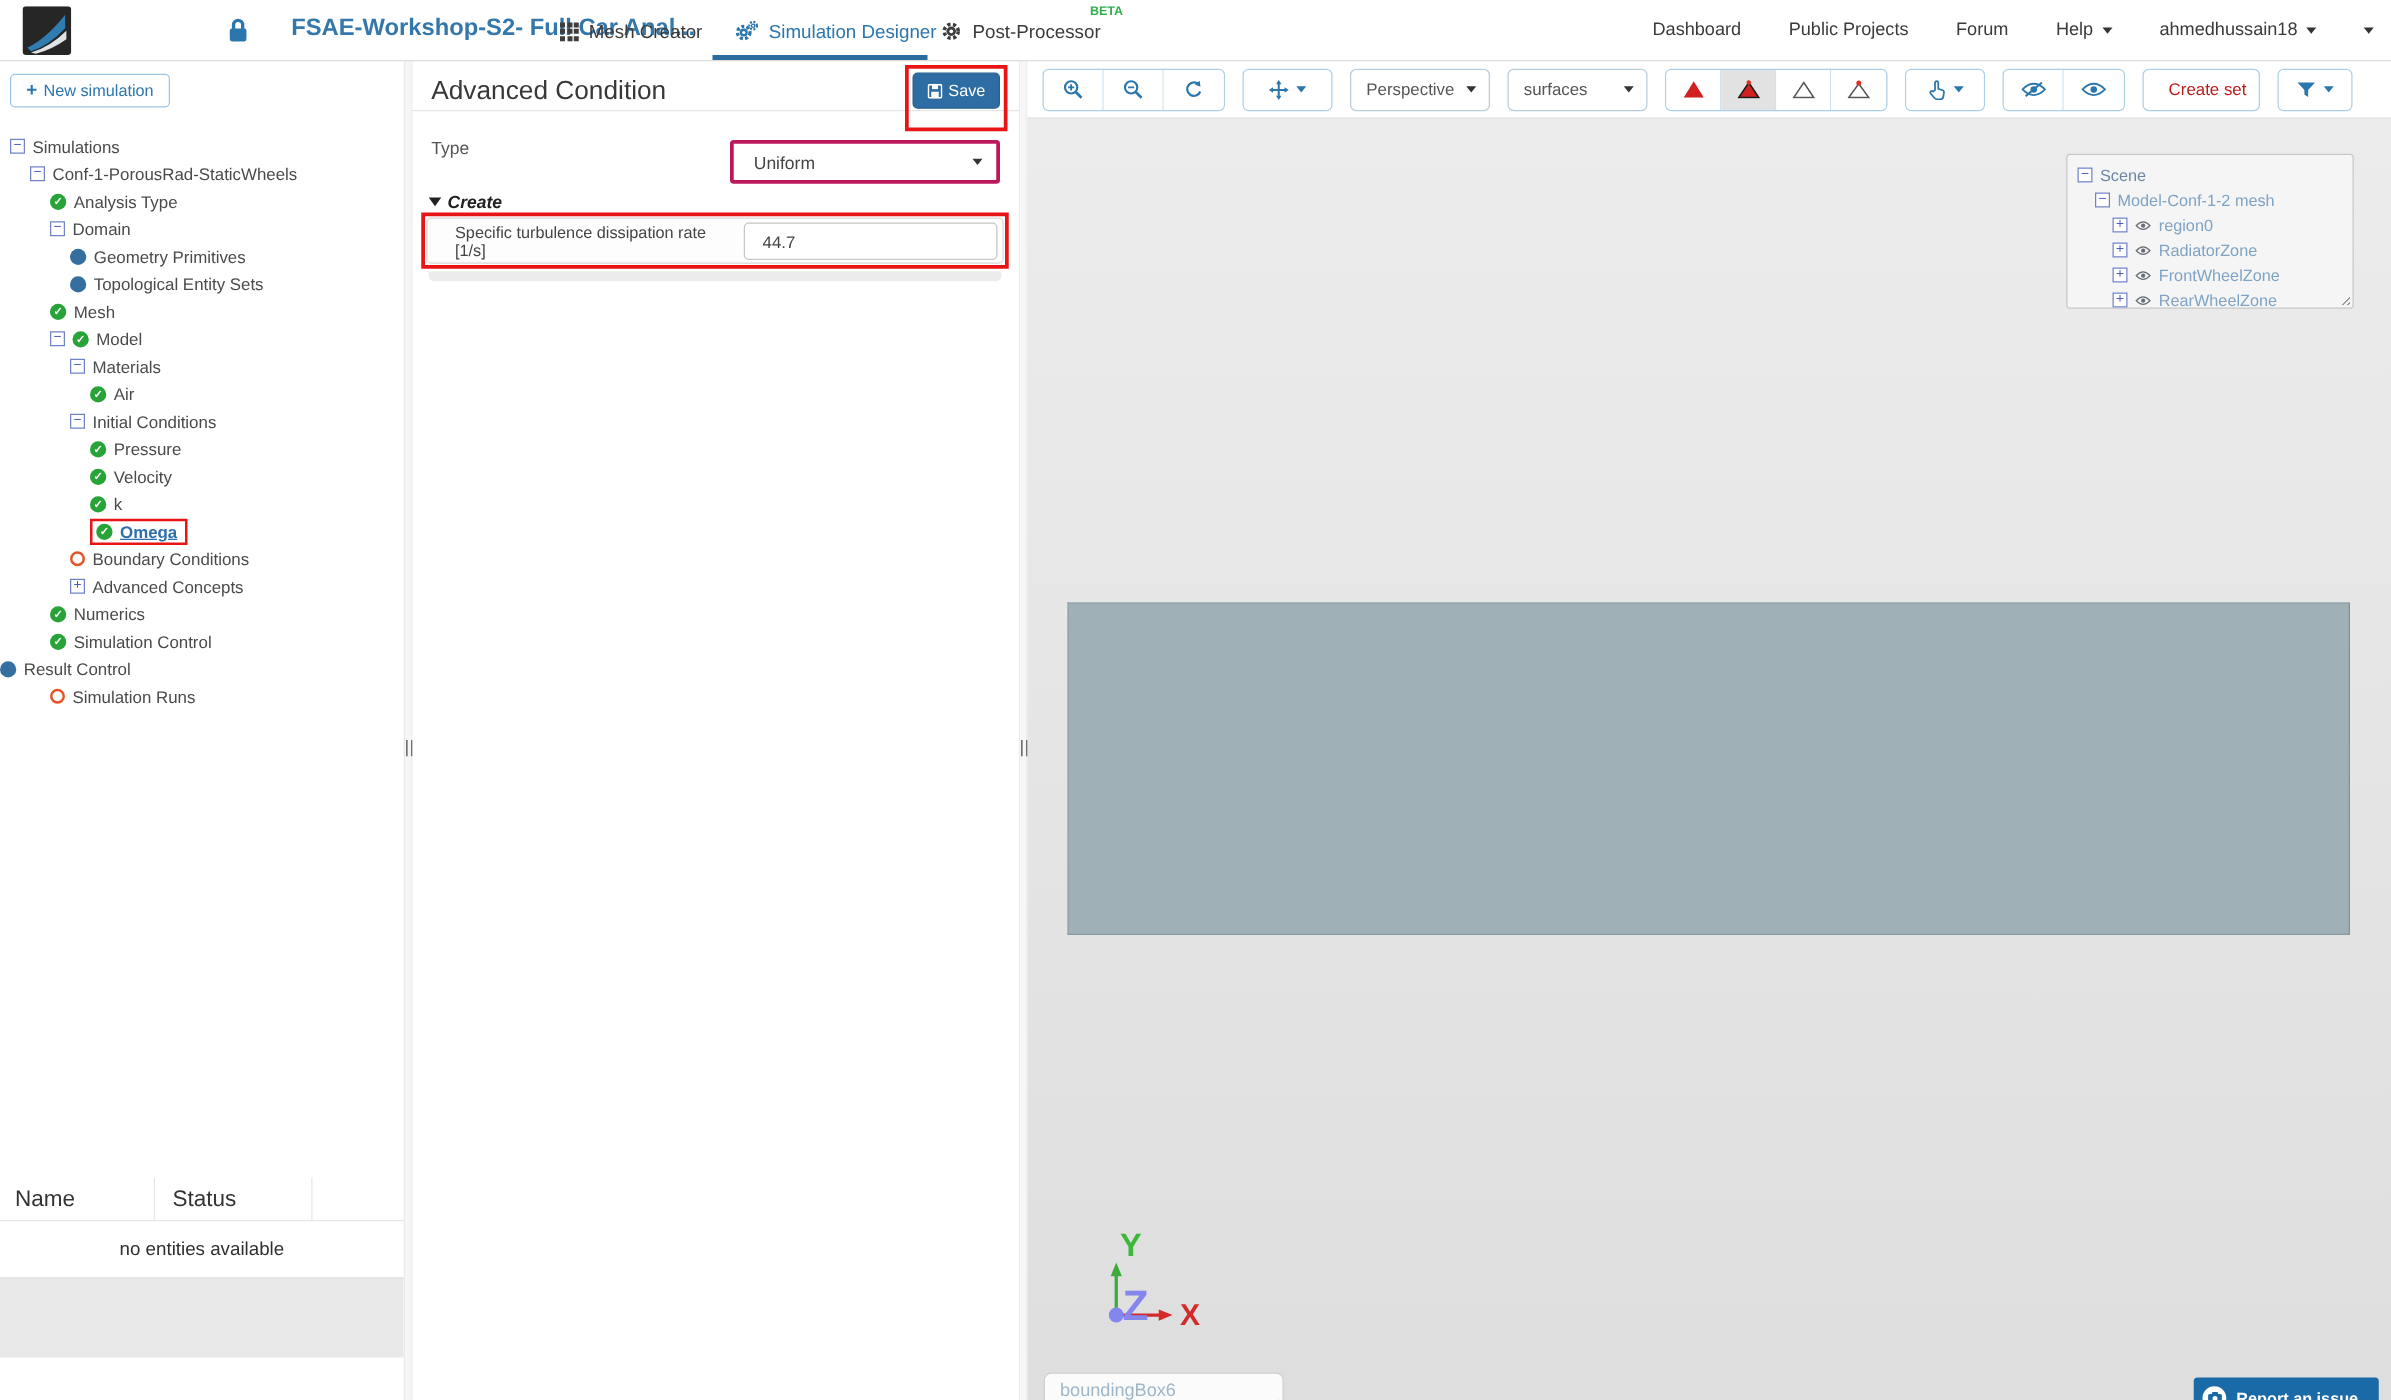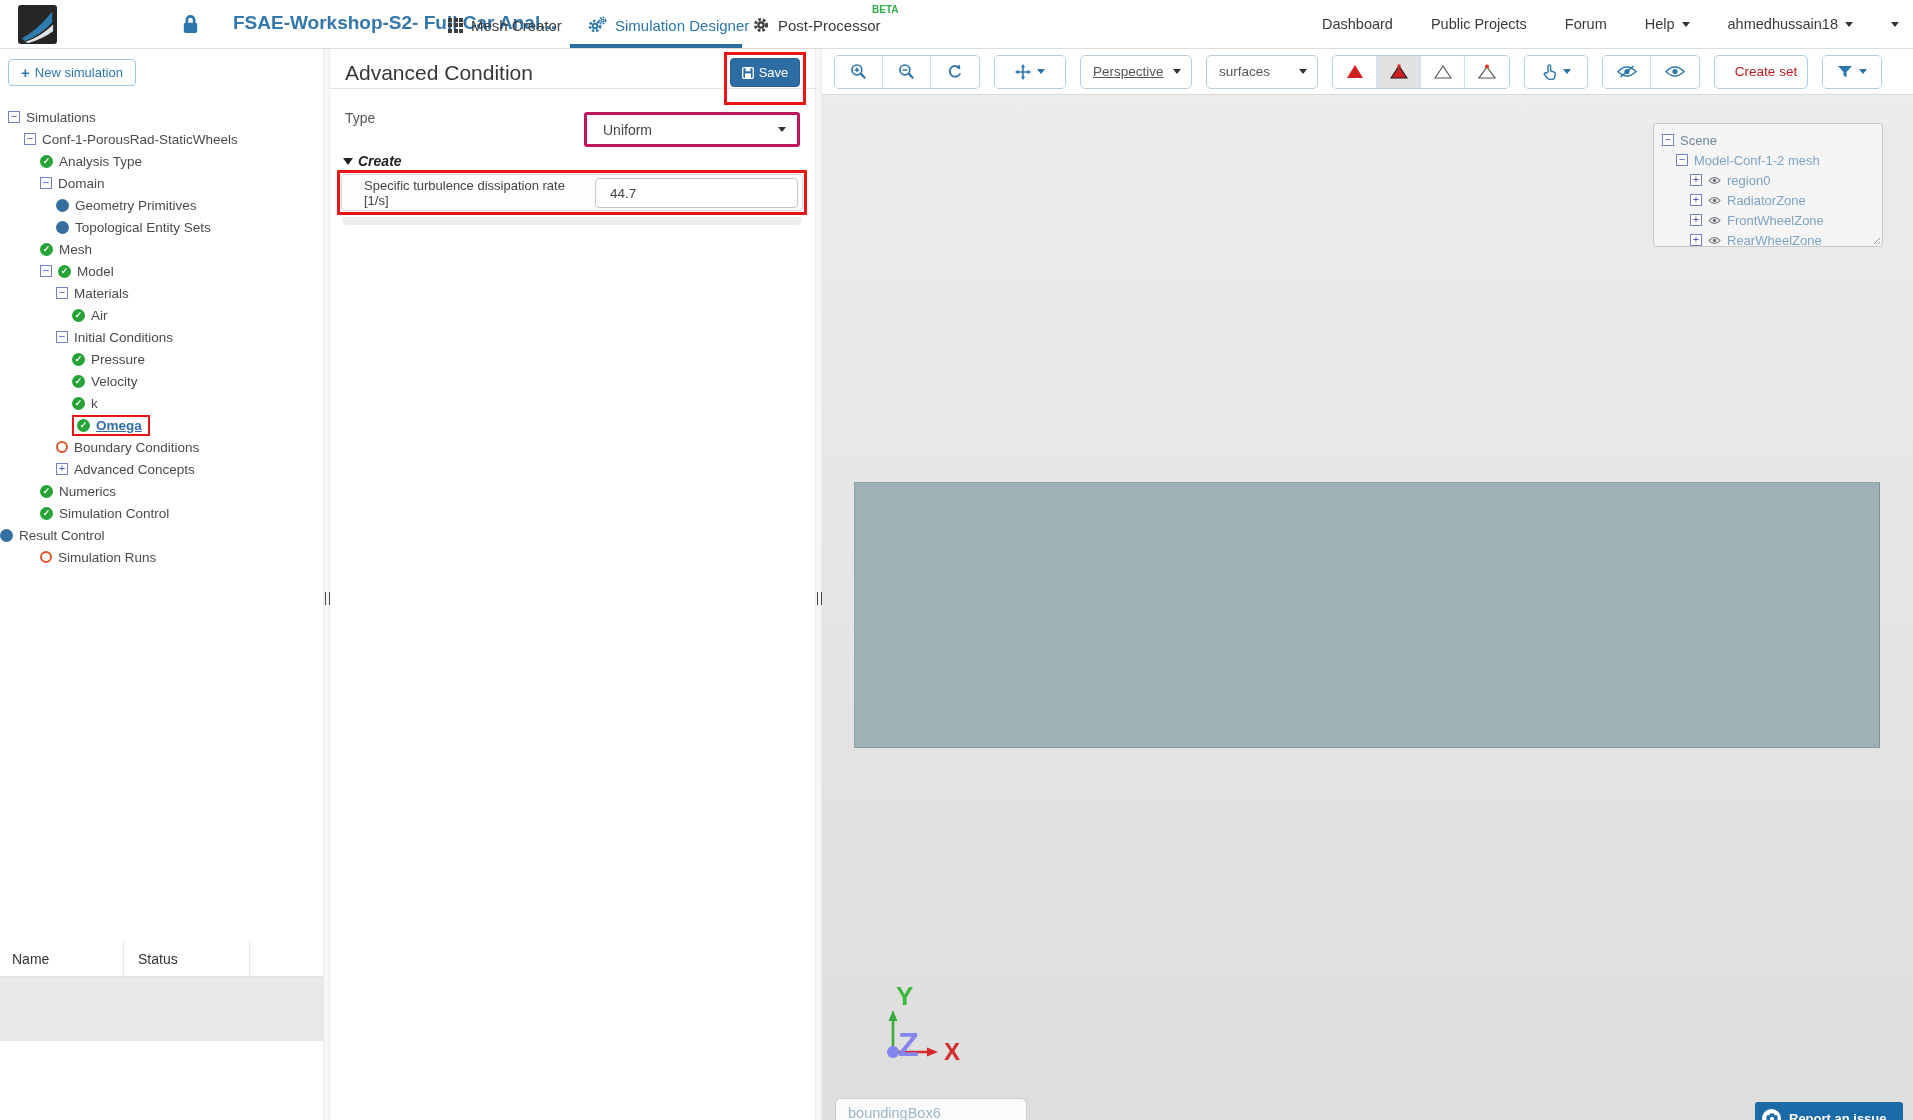--- a/index.html
+++ b/index.html
@@ -47,21 +47,21 @@
   .st-circle { width:12px; height:12px; background:#fff; border:2.5px solid #e2552b; }
   .tlabel.sel { color:#2f6fae; font-weight:700; text-decoration:underline; }
   .red-annot-inline { border:2px solid #e81416; padding:1px 6px 1px 3px; }
 
   
   #job-status { position:absolute; left:0; top:893px; width:323px; }
   #job-status-header { height:33px; background:#f7f7f7; border-top:1px solid #d9d9d9;
     border-bottom:1px solid #e2e2e2; display:flex; align-items:center; padding-left:18px;
     color:#2a76ad; font-size:15px; }
   #job-table-head { height:35px; display:flex; align-items:flex-start; border-bottom:1px solid #e5e5e5;
-    font-size:14px; color:#333; }
+    font-size:18px; color:#333; }
   #job-table-head .col1 { width:124px; padding-left:12px; border-right:1px solid #e8e8e8; height:100%;
     display:flex; align-items:center; }
   #job-table-head .col2 { width:126px; padding-left:14px; border-right:1px solid #e8e8e8; height:100%;
     display:flex; align-items:center; }
   #job-empty { height:45px; display:flex; align-items:center; justify-content:center;
     font-size:15px; color:#2f2f2f; }
   #job-filler { height:64px; background:#e9e9e9; border-top:1px solid #dedede; }
 
   
   .vdivider { position:absolute; top:49px; width:7px; height:1071px; background:#f6f6f6;
@@ -356,20 +356,21 @@
             <span class="tlabel">Simulation Runs</span>
           </span>
         </div>
       </div>
 
     <div id="job-status">
       <div id="job-table-head">
         <span class="col1">Name</span>
         <span class="col2">Status</span>
       </div>
+      <div id="job-empty">no entities available</div>
       <div id="job-filler"></div>
     </div>
   </div>
 
   <div class="vdivider" style="left:323px;">
       <span class="grip"></span>
     </div>
   <div class="vdivider" style="left:815px;">
       <span class="grip"></span>
     </div>
@@ -444,21 +445,21 @@
             <polygon points="8,0 5.8,3.4 10.2,3.4" fill="#2a76ad"></polygon>
             <polygon points="8,16 5.8,12.6 10.2,12.6" fill="#2a76ad"></polygon>
             <polygon points="0,8 3.4,5.8 3.4,10.2" fill="#2a76ad"></polygon>
             <polygon points="16,8 12.6,5.8 12.6,10.2" fill="#2a76ad"></polygon>
           </svg>
           <span class="caret blue"></span>
         </button>
       </div>
       <span class="gap14"></span>
 
-      <div class="tb-select" style="width:112px;text-decoration:underline;">
+      <div class="tb-select" style="width:112px;">
         <span>Perspective</span>
         <span class="caret"></span>
       </div>
       <span class="gap14"></span>
 
       <div class="tb-select" style="width:112px;">
         <span>surfaces</span>
         <span class="caret"></span>
       </div>
       <span class="gap14"></span>

